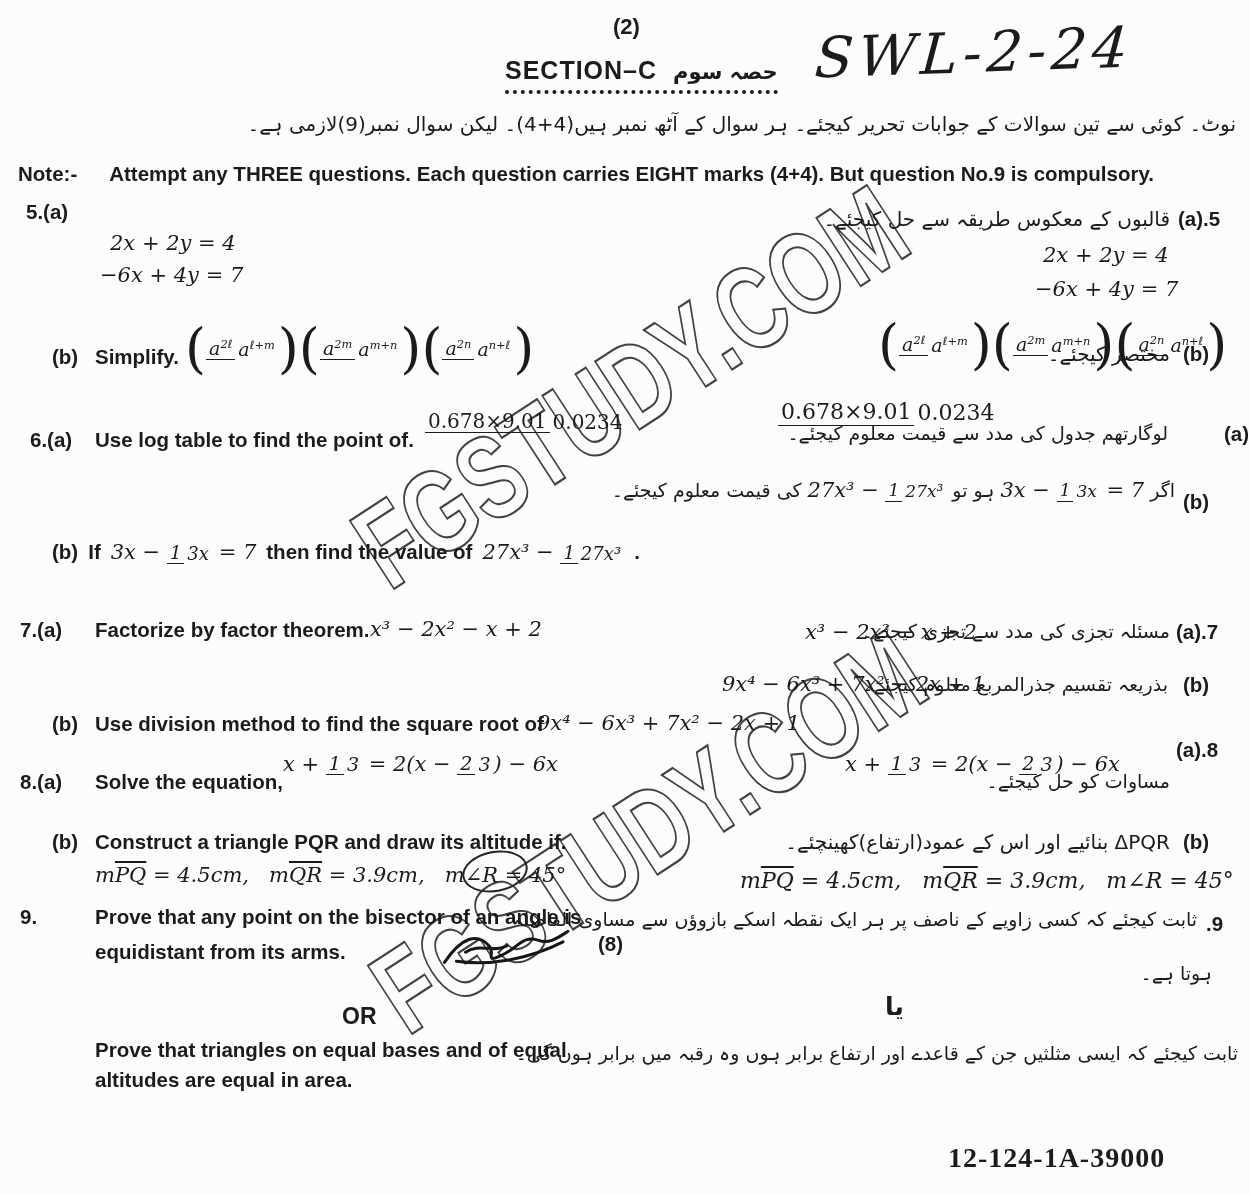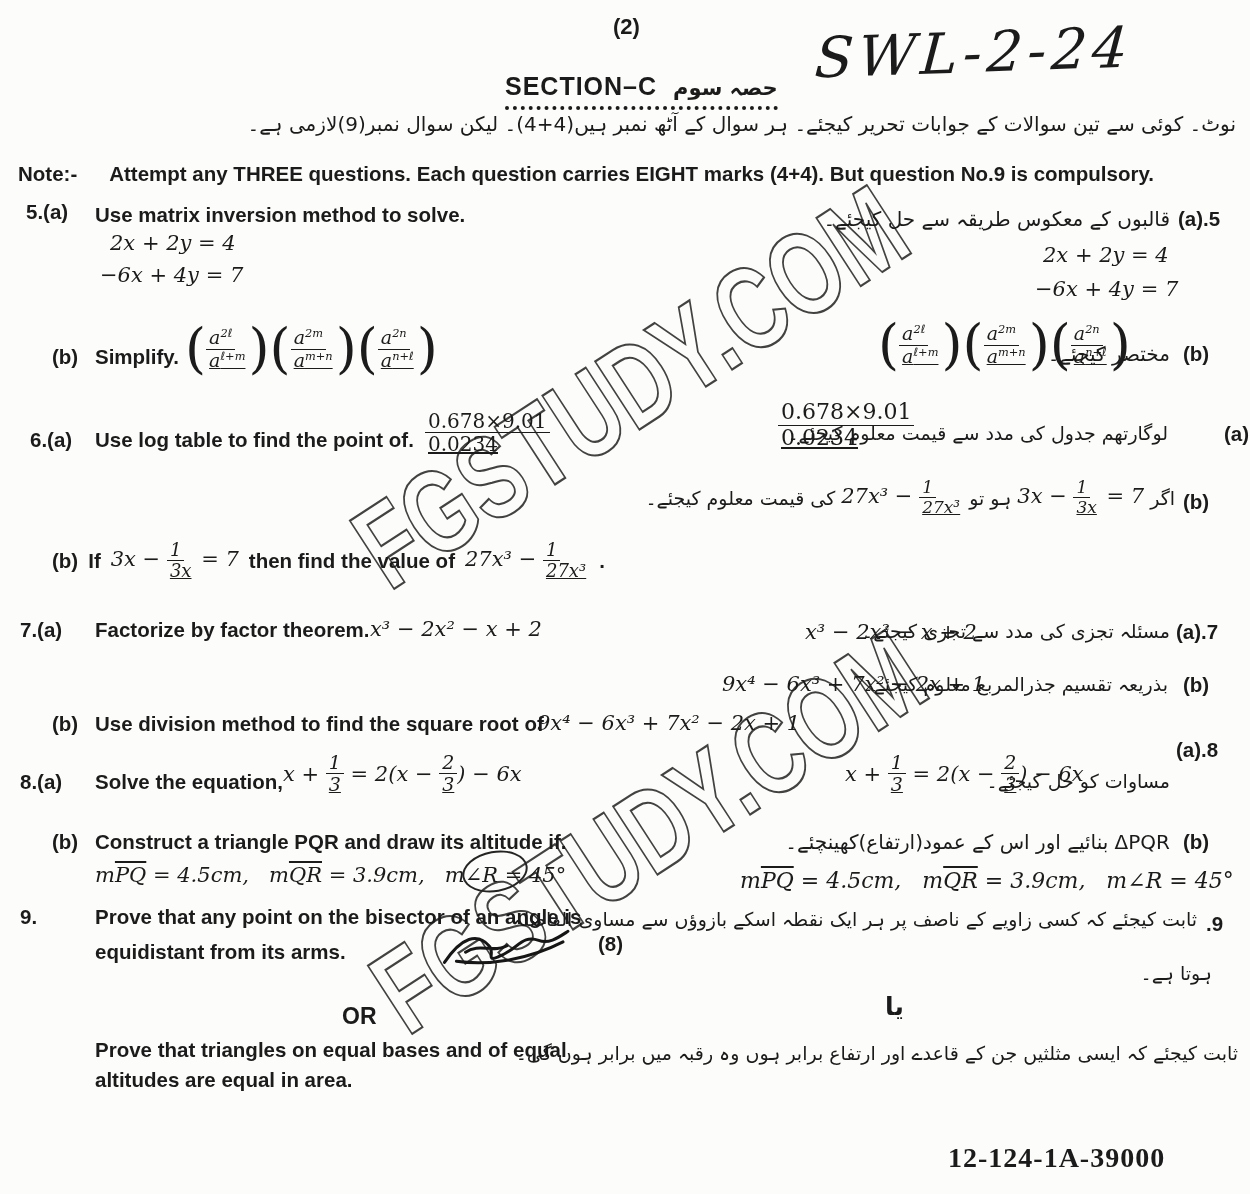--- a/index.html
+++ b/index.html
@@ -3,23 +3,23 @@
 <meta charset="utf-8">
 <style>
   html,body{margin:0;padding:0;background:#d8d8d8;}
   .page{position:relative;width:1250px;height:1194px;background:#fcfcfa;overflow:hidden;
         font-family:"Liberation Sans",sans-serif;color:#1b1b1b;}
   .abs{position:absolute;}
   .en{font-family:"Liberation Sans",sans-serif;font-weight:bold;font-size:20.5px;}
   .math{font-family:"DejaVu Serif","DejaVu Sans",serif;font-style:italic;font-size:21px;white-space:nowrap;}
   .mathn{font-family:"DejaVu Serif","DejaVu Sans",serif;font-style:normal;font-size:21px;white-space:nowrap;}
   .urdu{font-family:"DejaVu Sans",sans-serif;direction:rtl;font-size:19px;white-space:nowrap;}
-  .frac{display:inline-flex;flex-direction:column;align-items:flex-start;vertical-align:middle;line-height:1.12;}
+  .frac{display:inline-flex;flex-direction:row;align-items:flex-end;vertical-align:middle;line-height:1.12;}
   .frac .fnum{border-bottom:1.6px solid #1b1b1b;padding:0 3px;}
-  .frac .fden{padding:0 3px;text-decoration:underline;}
+  .frac .fden{padding:0 3px;}
   sup{font-size:0.6em;font-style:italic;}
   .bigp{font-family:"DejaVu Serif",serif;font-style:normal;font-size:54px;font-weight:300;line-height:1;vertical-align:middle;}
   .ovl{text-decoration:overline;}
   .ltr{direction:ltr;unicode-bidi:bidi-override;display:inline-block;}
   .mi{direction:ltr;unicode-bidi:embed;display:inline-block;margin:0 6px;}
   .row{display:flex;align-items:baseline;}
   .mrow{display:flex;align-items:center;}
   .section-head{border-bottom:4px dotted #1b1b1b;padding-bottom:5px;display:flex;gap:16px;align-items:baseline;}
   .hand{font-family:"DejaVu Serif",serif;font-style:italic;font-size:56px;letter-spacing:5px;
         transform:rotate(-2deg) skewX(-6deg);white-space:nowrap;}
@@ -39,34 +39,33 @@
   </div>
   <div class="wm" style="left:330px;top:745px;transform:rotate(-33deg);">
     <svg width="640" height="160" viewBox="0 0 640 160">
       <text x="2" y="126" font-family="Liberation Sans, sans-serif" font-size="118" font-weight="bold" fill="none" stroke="#2e2e2e" stroke-width="2.2" textLength="628" lengthAdjust="spacingAndGlyphs">FGSTUDY.COM</text>
     </svg>
   </div>
 
   <div class="abs en" style="left:613px;top:14px;font-size:22px;">(2)</div>
 
   <div class="abs section-head" style="left:505px;top:56px;">
-    <span class="en" style="font-size:25px;letter-spacing:1px;margin-top:16px;">SECTION–C</span>
+    <span class="en" style="font-size:25px;letter-spacing:1px;">SECTION–C</span>
     <span class="urdu" style="font-size:21px;font-weight:bold;">حصہ سوم</span>
   </div>
 
   <div class="abs hand" style="left:815px;top:20px;">SWL-2-24</div>
 
   <div class="abs urdu" style="left:478px;top:112px;width:758px;text-align:right;font-size:20px;">نوٹ۔   کوئی سے تین سوالات کے جوابات تحریر کیجئے۔ ہر سوال کے آٹھ نمبر ہیں(4+4)۔ لیکن سوال نمبر(9)لازمی ہے۔</div>
   <div class="abs row" style="left:18px;top:162px;gap:32px;">
     <span class="en">Note:-</span>
     <span class="en">Attempt any THREE questions. Each question carries EIGHT marks (4+4). But question No.9 is compulsory.</span>
   </div>
 
   <div class="abs en" style="left:18px;top:200px;margin-left:8px;">5.(a)</div>
-  <div class="abs en" style="left:95px;top:203px;">Use matrix inversion method to solve.</div>
   <div class="abs math" style="left:110px;top:231px;">2x + 2y = 4</div>
   <div class="abs math" style="left:100px;top:263px;">−6x + 4y = 7</div>
 
   <div class="abs urdu" style="left:880px;top:207px;width:290px;text-align:right;font-size:20px;">قالبوں کے معکوس طریقہ سے حل کیجئے۔</div>
   <div class="abs en ltr" style="left:1178px;top:207px;">(a).5</div>
   <div class="abs math" style="left:1043px;top:243px;">2x + 2y = 4</div>
   <div class="abs math" style="left:1035px;top:277px;">−6x + 4y = 7</div>
 
   <div class="abs en" style="left:52px;top:345px;">(b)</div>
   <div class="abs en" style="left:95px;top:345px;">Simplify.</div>

